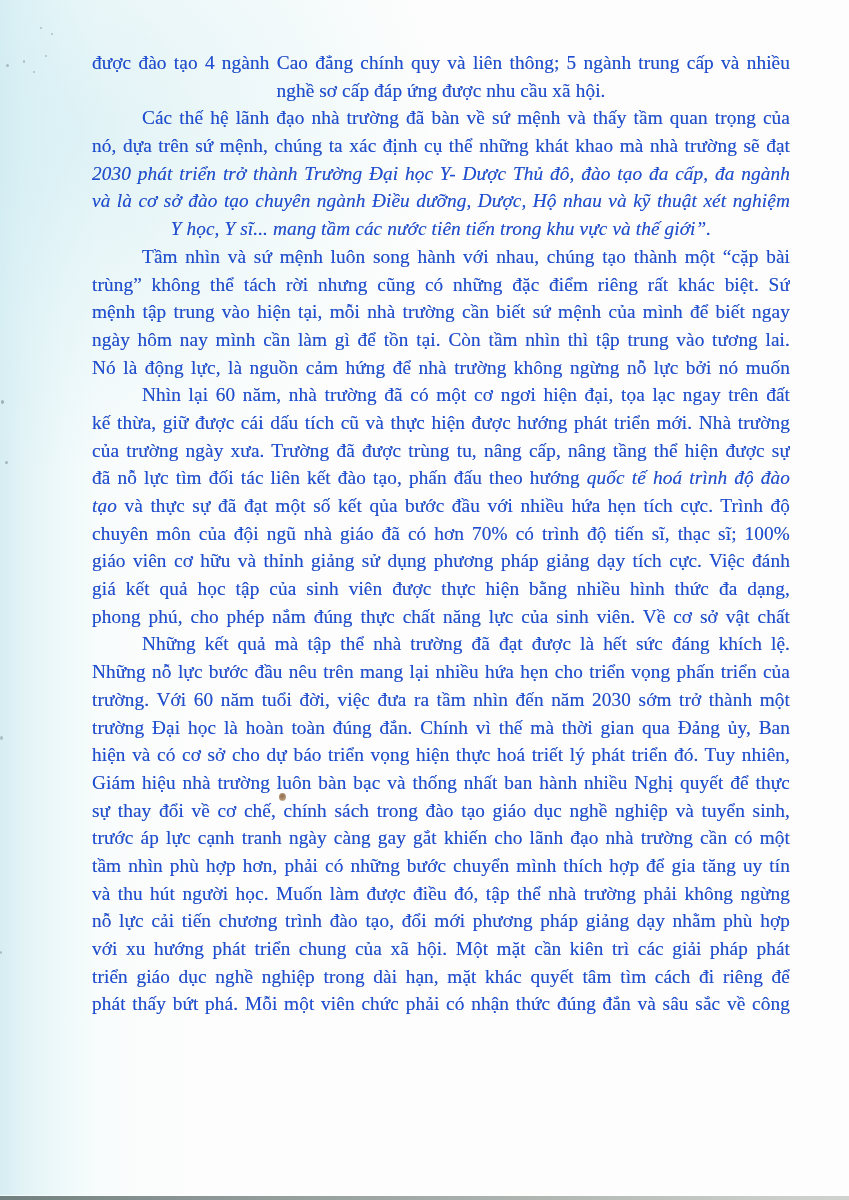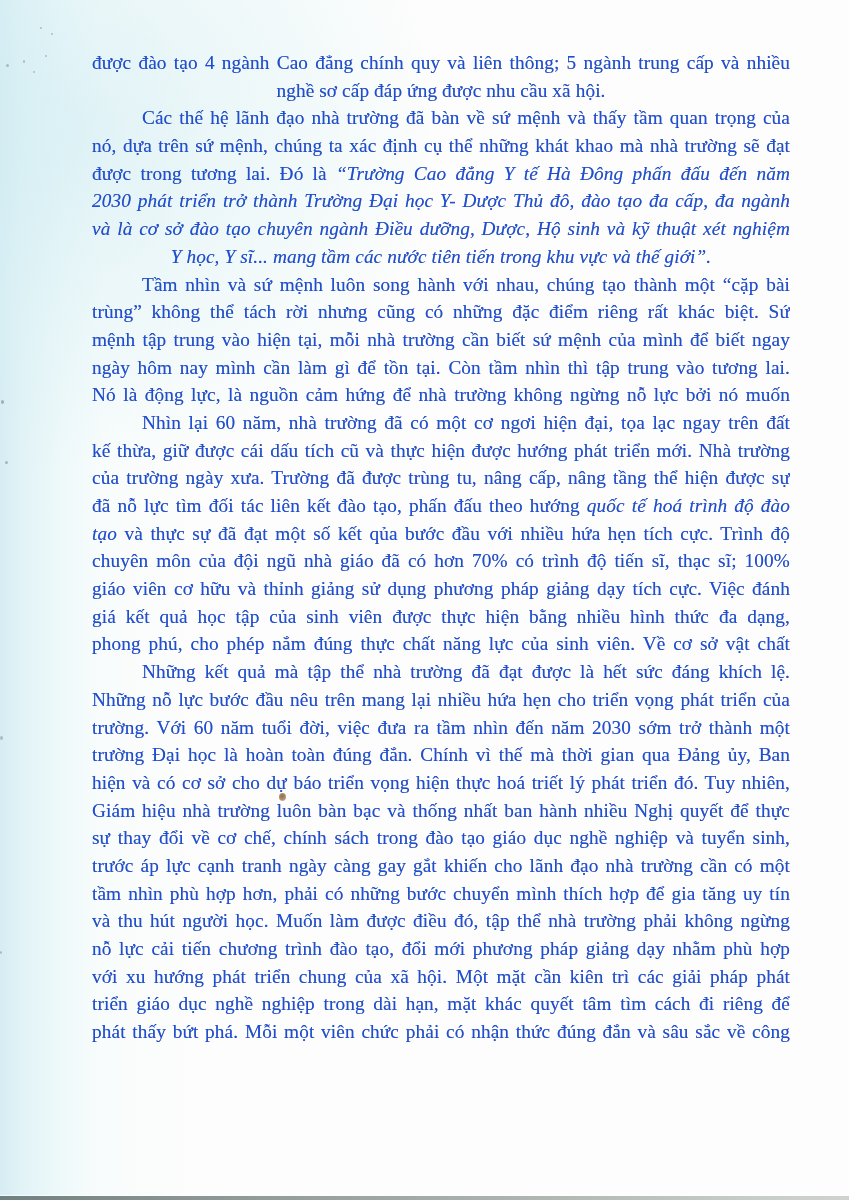--- a/index.html
+++ b/index.html
@@ -71,40 +71,39 @@
 
 <div class="page">
   <div class="tint-left"></div>
   <div class="tint-topleft"></div>
 
   <div class="text-block">
       <div class="line j"><span>được đào tạo 4 ngành Cao đẳng chính quy và liên thông; 5 ngành trung cấp và nhiều</span></div>
       <div class="line"><span>nghề sơ cấp đáp ứng được nhu cầu xã hội.</span></div>
       <div class="line j ind"><span>Các thế hệ lãnh đạo nhà trường đã bàn về sứ mệnh và thấy tầm quan trọng của</span></div>
       <div class="line j"><span>nó, dựa trên sứ mệnh, chúng ta xác định cụ thể những khát khao mà nhà trường sẽ đạt</span></div>
-      <div class="line j"><span>được trong tương lai. Đó là </span><span class="it">“Trường Cao đẳng Y tế Hà Đông phấn đấu đến năm</span></div>
       <div class="line j"><span class="it">2030 phát triển trở thành Trường Đại học Y- Dược Thủ đô, đào tạo đa cấp, đa ngành</span></div>
-      <div class="line j"><span class="it">và là cơ sở đào tạo chuyên ngành Điều dưỡng, Dược, Hộ sinh và kỹ thuật xét nghiệm</span></div>
+      <div class="line j"><span class="it">và là cơ sở đào tạo chuyên ngành Điều dưỡng, Dược, Hộ nhau và kỹ thuật xét nghiệm</span></div>
       <div class="line"><span class="it">Y học, Y sĩ... mang tầm các nước tiên tiến trong khu vực và thế giới”.</span></div>
       <div class="line j ind"><span>Tầm nhìn và sứ mệnh luôn song hành với nhau, chúng tạo thành một “cặp bài</span></div>
       <div class="line j"><span>trùng” không thể tách rời nhưng cũng có những đặc điểm riêng rất khác biệt. Sứ</span></div>
       <div class="line j"><span>mệnh tập trung vào hiện tại, mỗi nhà trường cần biết sứ mệnh của mình để biết ngay</span></div>
       <div class="line j"><span>ngày hôm nay mình cần làm gì để tồn tại. Còn tầm nhìn thì tập trung vào tương lai.</span></div>
       <div class="line j"><span>Nó là động lực, là nguồn cảm hứng để nhà trường không ngừng nỗ lực bởi nó muốn</span></div>
       <div class="line j ind"><span>Nhìn lại 60 năm, nhà trường đã có một cơ ngơi hiện đại, tọa lạc ngay trên đất</span></div>
       <div class="line j"><span>kế thừa, giữ được cái dấu tích cũ và thực hiện được hướng phát triển mới. Nhà trường</span></div>
       <div class="line j"><span>của trường ngày xưa. Trường đã được trùng tu, nâng cấp, nâng tầng thể hiện được sự</span></div>
       <div class="line j"><span>đã nỗ lực tìm đối tác liên kết đào tạo, phấn đấu theo hướng </span><span class="it">quốc tế hoá trình độ đào</span></div>
       <div class="line j"><span class="it">tạo</span><span> và thực sự đã đạt một số kết qủa bước đầu với nhiều hứa hẹn tích cực. Trình độ</span></div>
       <div class="line j"><span>chuyên môn của đội ngũ nhà giáo đã có hơn 70% có trình độ tiến sĩ, thạc sĩ; 100%</span></div>
       <div class="line j"><span>giáo viên cơ hữu và thỉnh giảng sử dụng phương pháp giảng dạy tích cực. Việc đánh</span></div>
       <div class="line j"><span>giá kết quả học tập của sinh viên được thực hiện bằng nhiều hình thức đa dạng,</span></div>
       <div class="line j"><span>phong phú, cho phép nắm đúng thực chất năng lực của sinh viên. Về cơ sở vật chất</span></div>
       <div class="line j ind"><span>Những kết quả mà tập thể nhà trường đã đạt được là hết sức đáng khích lệ.</span></div>
-      <div class="line j"><span>Những nỗ lực bước đầu nêu trên mang lại nhiều hứa hẹn cho triển vọng phát triển của</span></div>
+      <div class="line j"><span>Những nỗ lực bước đầu nêu trên mang lại nhiều hứa hẹn cho triển vọng phấn triển của</span></div>
       <div class="line j"><span>trường. Với 60 năm tuổi đời, việc đưa ra tầm nhìn đến năm 2030 sớm trở thành một</span></div>
       <div class="line j"><span>trường Đại học là hoàn toàn đúng đắn. Chính vì thế mà thời gian qua Đảng ủy, Ban</span></div>
       <div class="line j"><span>hiện và có cơ sở cho dự báo triển vọng hiện thực hoá triết lý phát triển đó. Tuy nhiên,</span></div>
       <div class="line j"><span>Giám hiệu nhà trường luôn bàn bạc và thống nhất ban hành nhiều Nghị quyết để thực</span></div>
       <div class="line j"><span>sự thay đổi về cơ chế, chính sách trong đào tạo giáo dục nghề nghiệp và tuyển sinh,</span></div>
       <div class="line j"><span>trước áp lực cạnh tranh ngày càng gay gắt khiến cho lãnh đạo nhà trường cần có một</span></div>
       <div class="line j"><span>tầm nhìn phù hợp hơn, phải có những bước chuyển mình thích hợp để gia tăng uy tín</span></div>
       <div class="line j"><span>và thu hút người học. Muốn làm được điều đó, tập thể nhà trường phải không ngừng</span></div>
       <div class="line j"><span>nỗ lực cải tiến chương trình đào tạo, đổi mới phương pháp giảng dạy nhằm phù hợp</span></div>
       <div class="line j"><span>với xu hướng phát triển chung của xã hội. Một mặt cần kiên trì các giải pháp phát</span></div>

